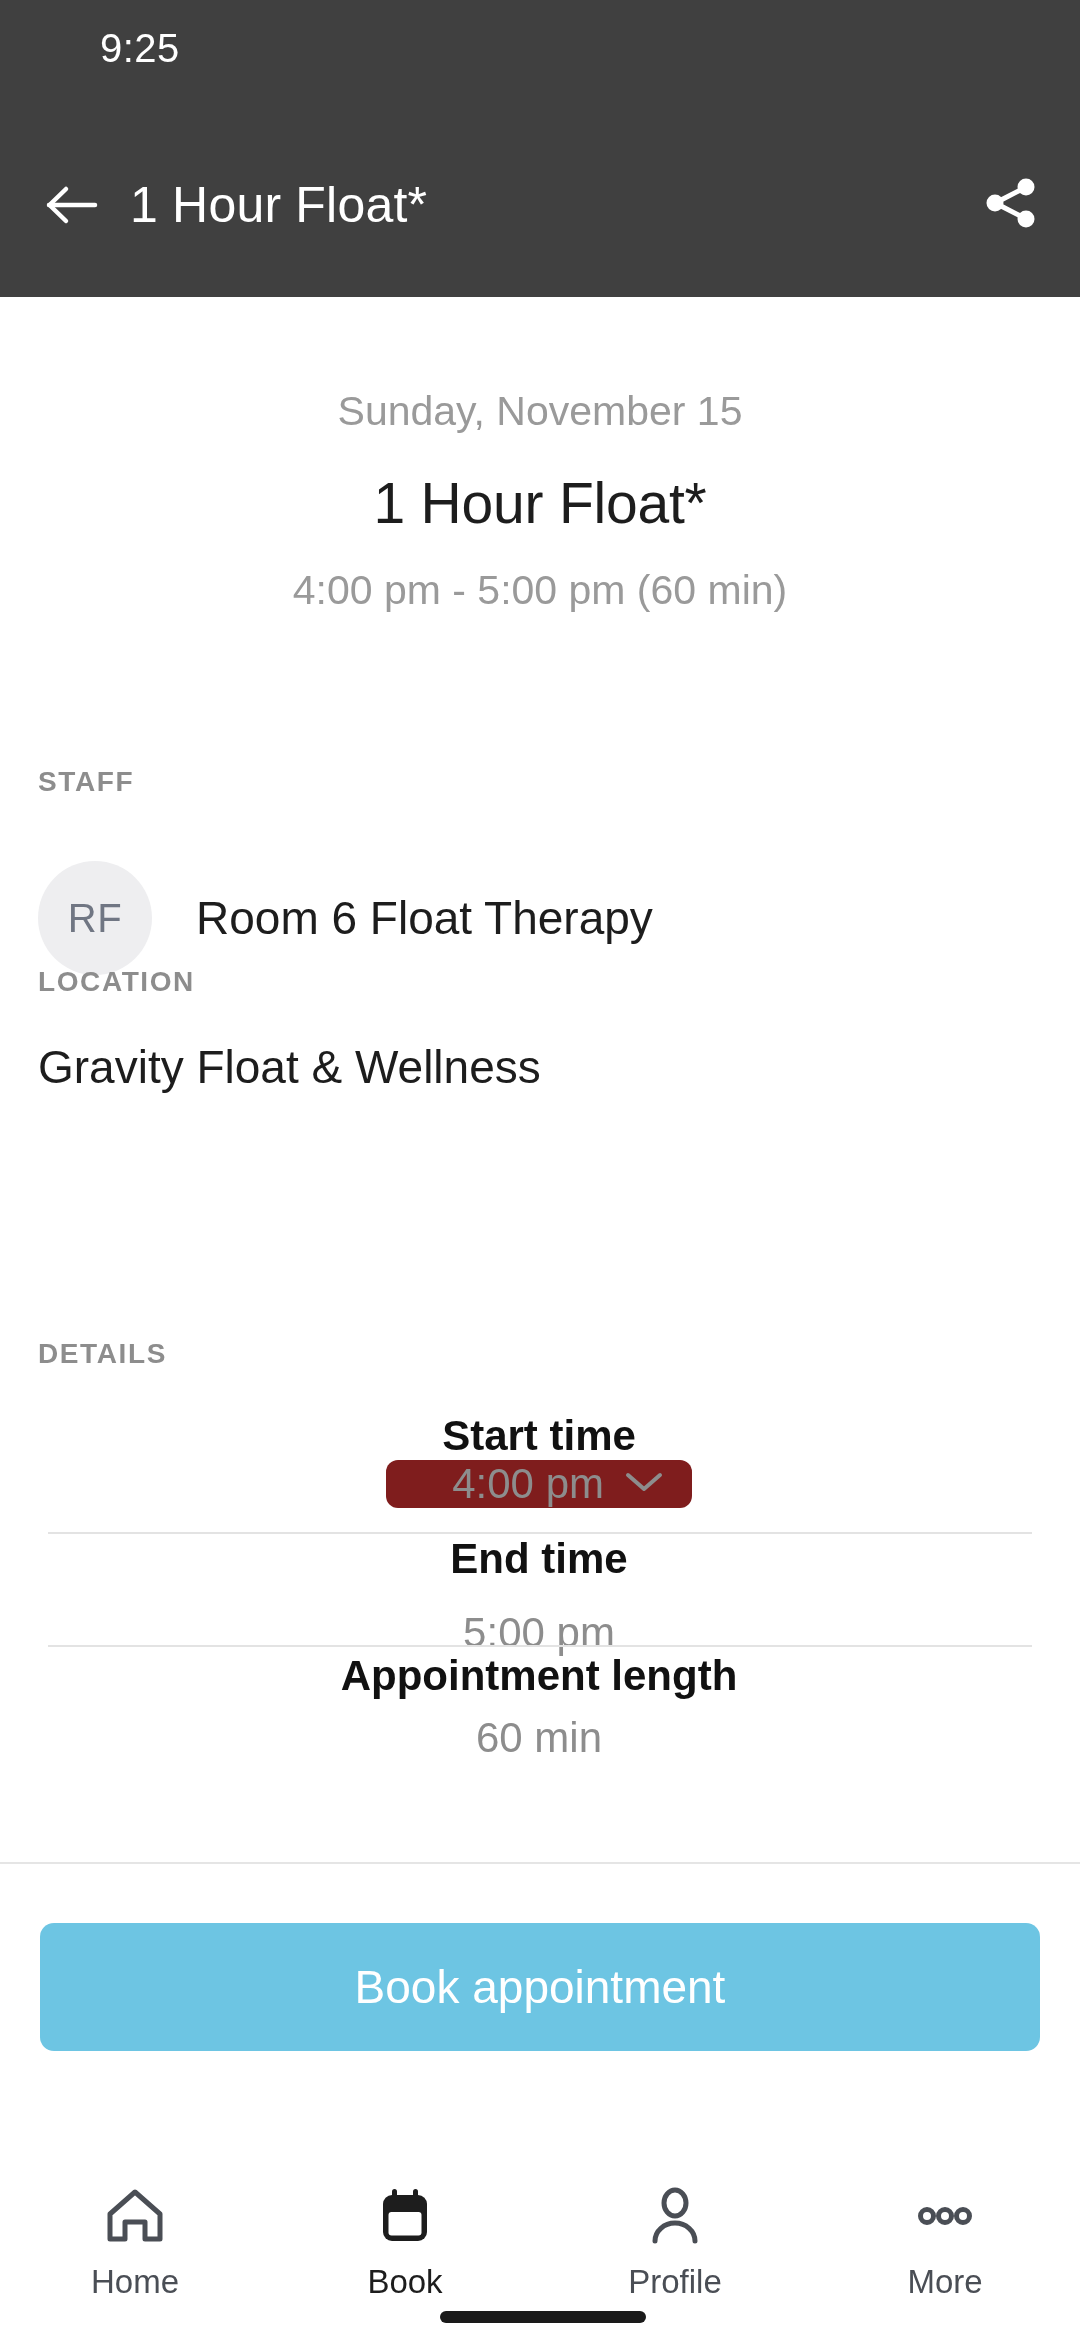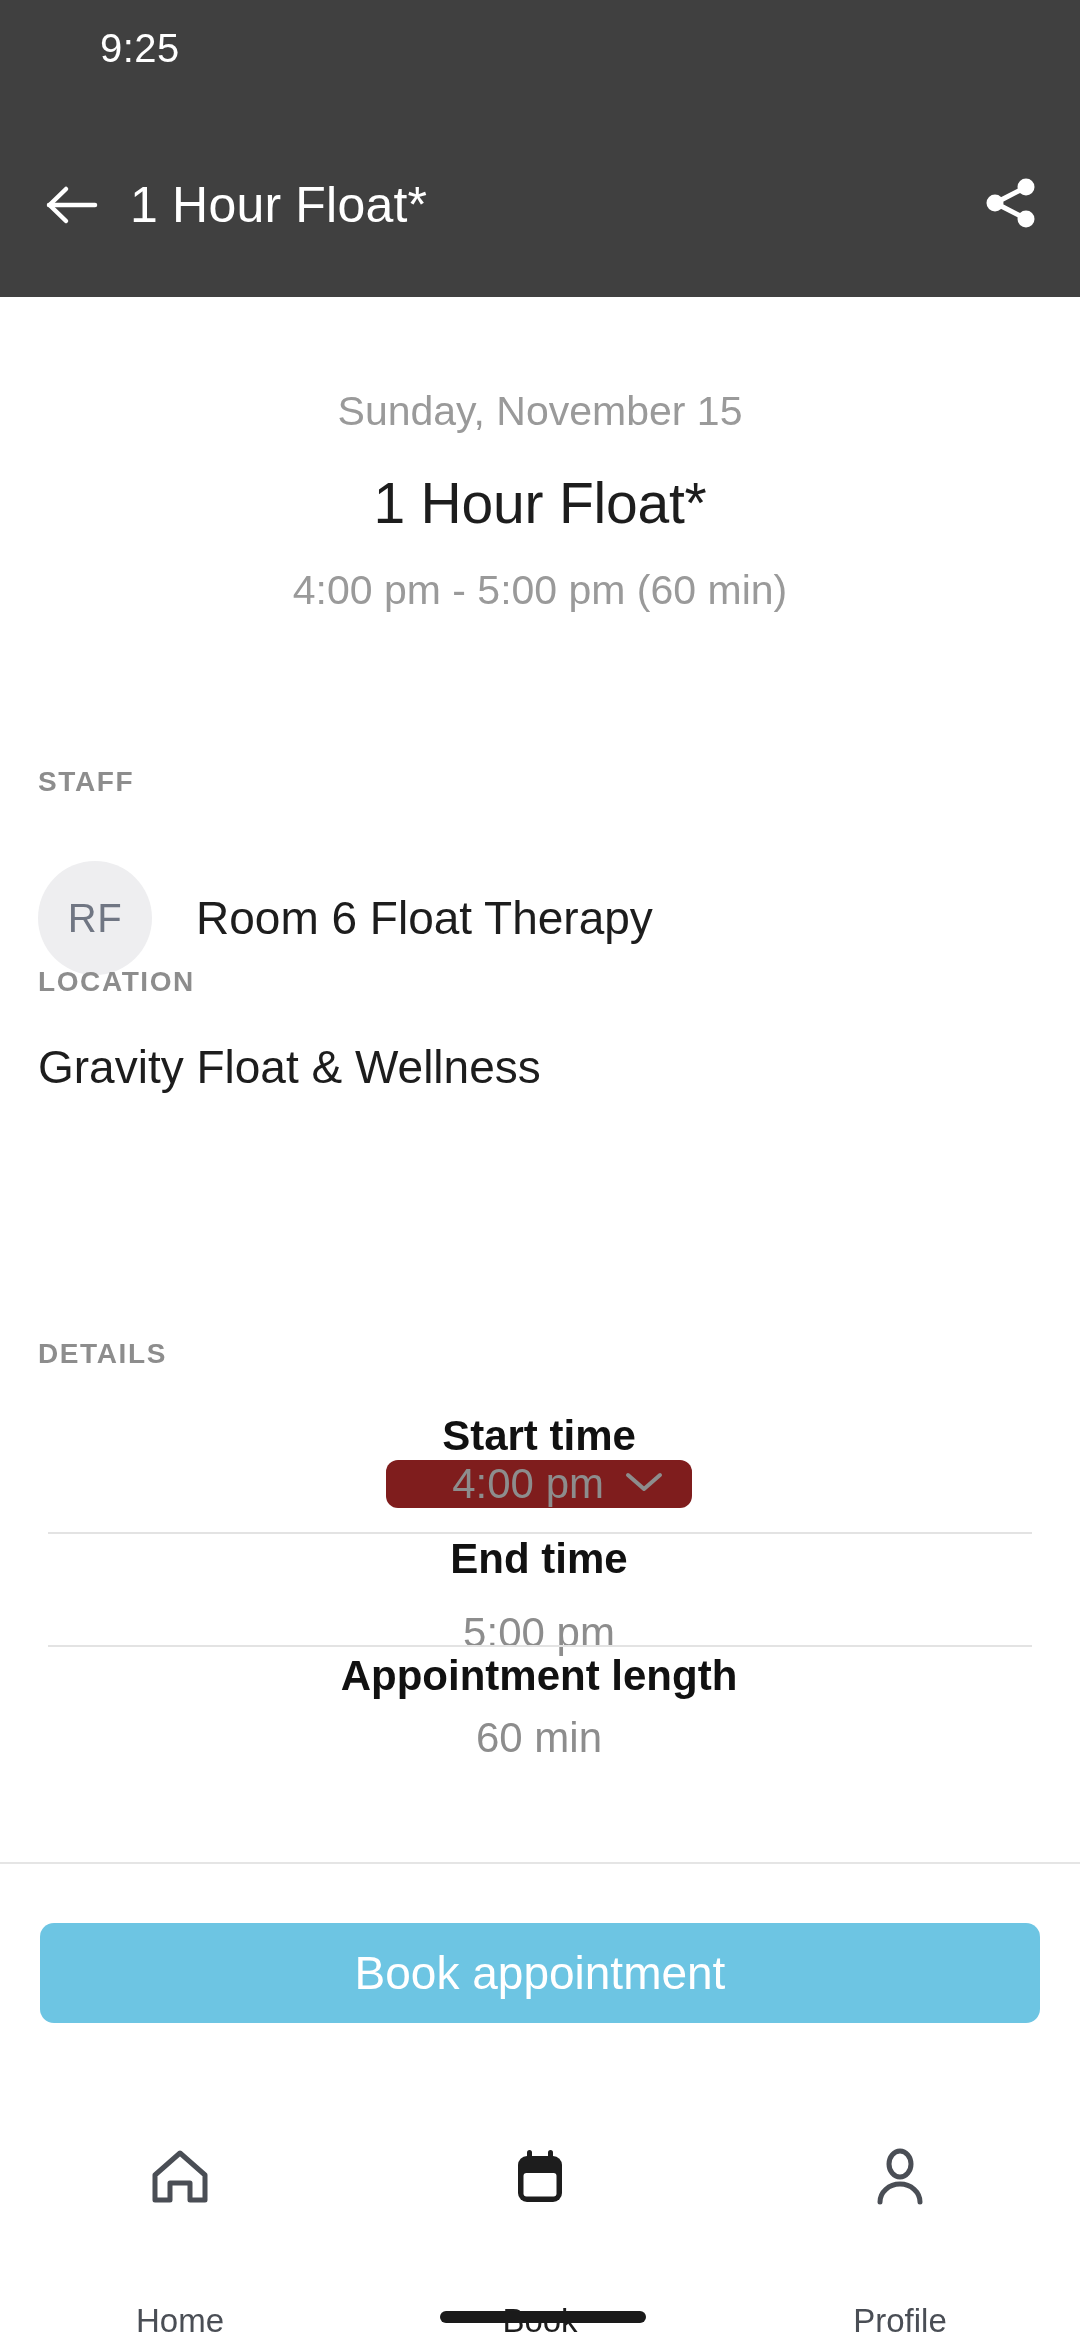--- a/index.html
+++ b/index.html
@@ -126,37 +126,37 @@
   .div-1 { top:1532px; }
   .div-2 { top:1645px; }
   .div-full {
     position:absolute; left:0; width:1080px; height:2px; background:#e5e5e5;
     top:1862px;
   }
 
   
   .book-btn {
     position:absolute; left:40px; top:1923px;
-    width:1000px; height:100px;
+    width:1000px; height:128px;
     background:#6dc5e3; border-radius:14px; border:0;
     display:flex; align-items:center; justify-content:center;
     font-family:"Liberation Sans", sans-serif;
     font-size:46px; color:#ffffff; font-weight:400;
     cursor:pointer;
   }
 
   
   .bottomnav {
     position:absolute; left:0; top:2110px; width:1080px; height:230px;
     background:#ffffff;
     display:flex;
   }
   .nav-item {
     flex:1; display:flex; flex-direction:column;
-    align-items:center; justify-content:space-between;
+    align-items:center; justify-content:center;
     padding-top:28px;
   }
   .nav-icon { height:78px; display:flex; align-items:center; justify-content:center; }
   .nav-label {
     margin-top:8px; font-size:33px; color:#4a4e55; font-weight:400;
   }
   .nav-item.active .nav-label { color:#1d1d1d; }
 
   .home-indicator {
     position:absolute; left:440px; top:2311px;
@@ -285,18 +285,28 @@
     <div class="nav-item">
       <div class="nav-icon">
         <svg width="70" height="70" viewBox="0 0 70 70" fill="none">
           <ellipse cx="35" cy="22" rx="11" ry="13" stroke="#4a4e55" stroke-width="5" fill="none"></ellipse>
           <path d="M15 60 A20 18 0 0 1 55 60" stroke="#4a4e55" stroke-width="5" stroke-linecap="round" fill="none"></path>
         </svg>
       </div>
       <div class="nav-label">Profile</div>
     </div>
 
+    <div class="nav-item">
+      <div class="nav-icon">
+        <svg width="70" height="70" viewBox="0 0 70 70" fill="none">
+          <circle cx="17" cy="35" r="6.5" stroke="#4a4e55" stroke-width="5" fill="none"></circle>
+          <circle cx="35" cy="35" r="6.5" stroke="#4a4e55" stroke-width="5" fill="none"></circle>
+          <circle cx="53" cy="35" r="6.5" stroke="#4a4e55" stroke-width="5" fill="none"></circle>
+        </svg>
+      </div>
+      <div class="nav-label">More</div>
+    </div>
 
   </div>
 
   <div class="home-indicator"></div>
 
 </div>
 
 </body></html>

